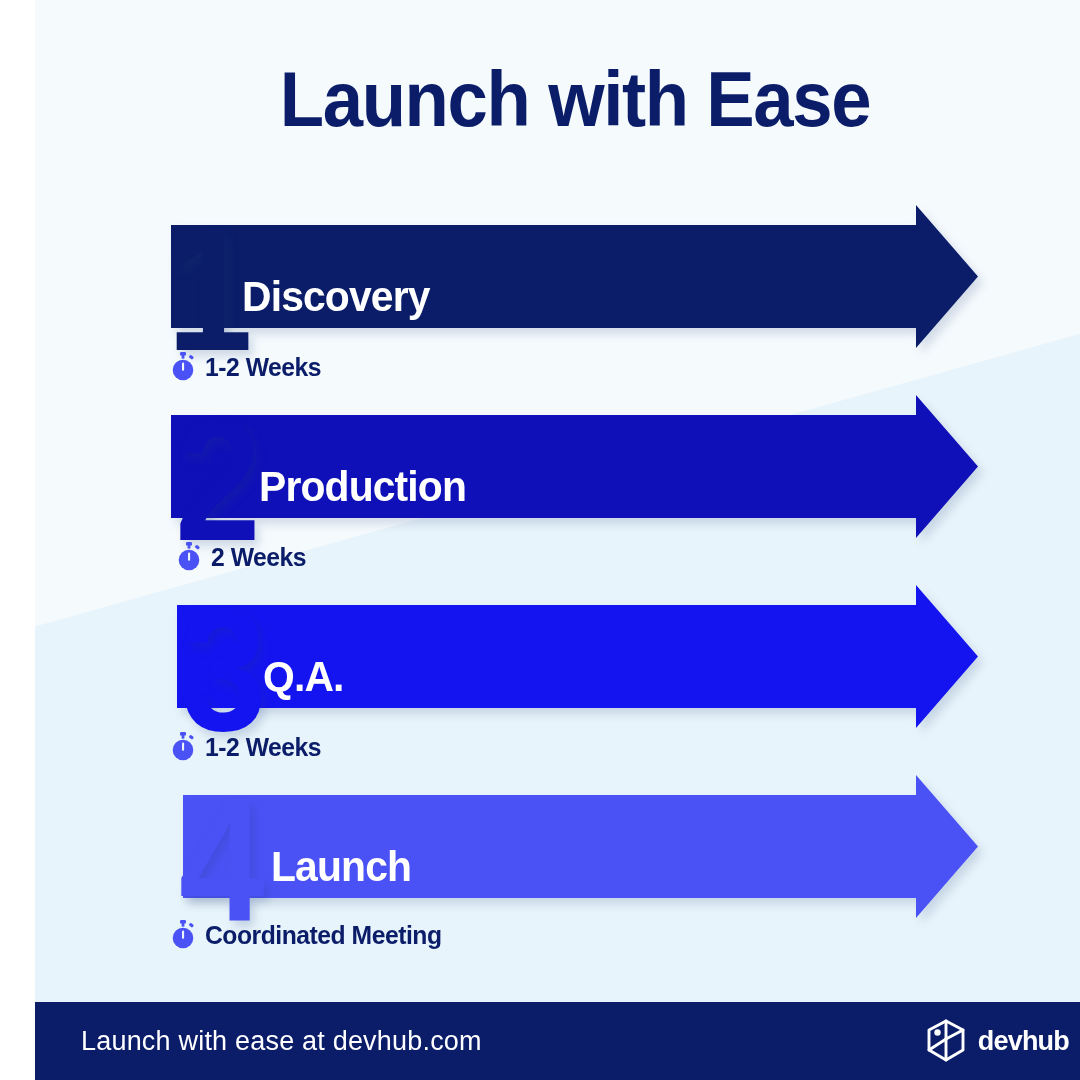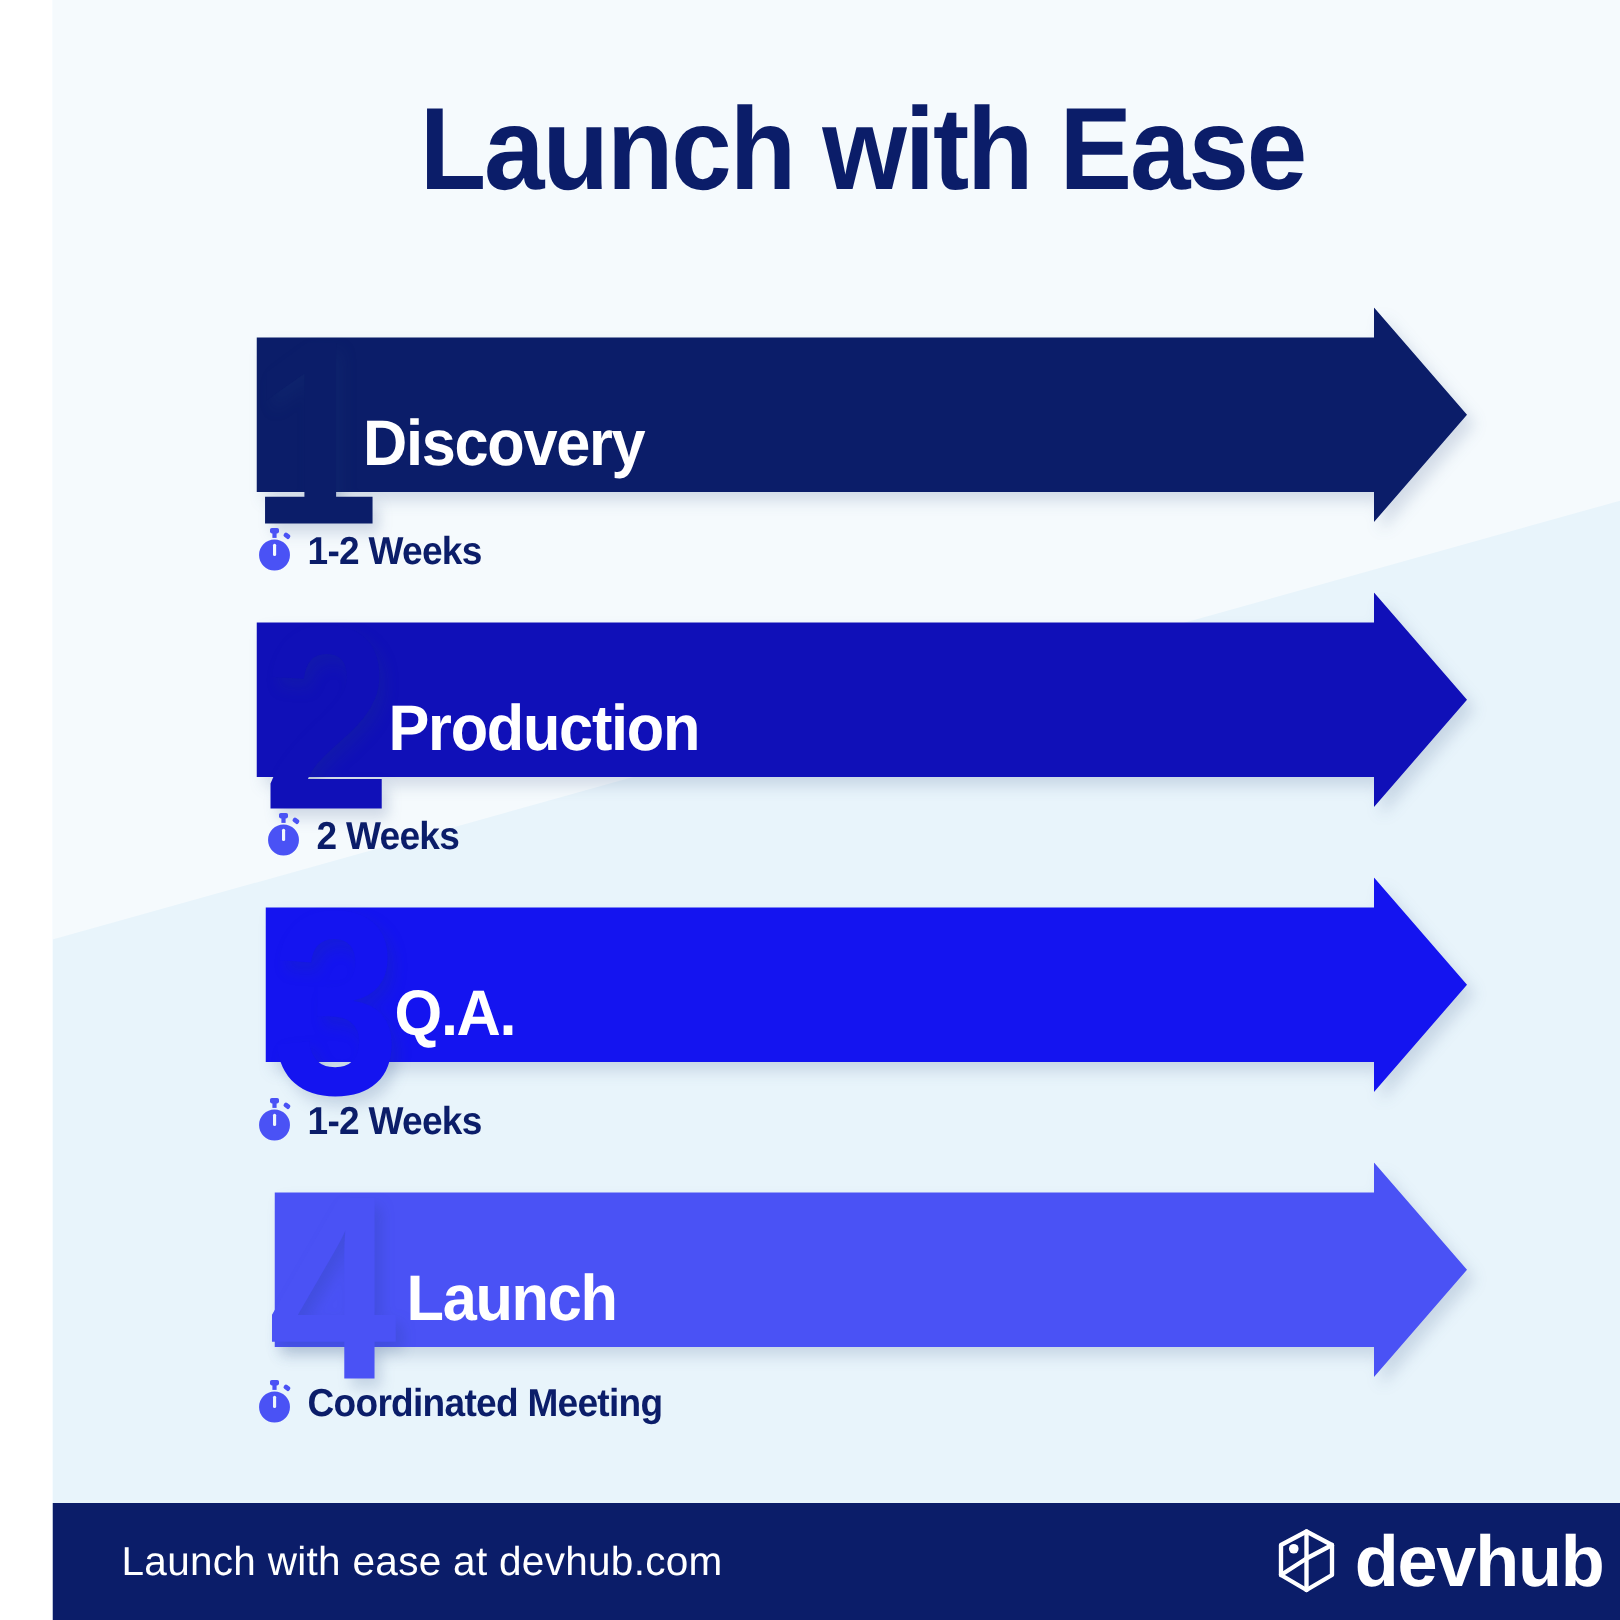--- a/index.html
+++ b/index.html
@@ -123,21 +123,21 @@
     letter-spacing:0.2px;
     font-family:"Liberation Sans", sans-serif;
   }
   .brand {
     display:flex;
     align-items:center;
     gap:10px;
   }
   .brand-name {
     color:#ffffff;
-    font-size:48px;
+    font-size:27px;
     font-weight:700;
     letter-spacing:-0.8px;
     font-family:"Liberation Sans", sans-serif;
   }
 </style>
 </head>
 <body>
 
 <div id="canvas" style="background: rgb(244, 250, 255);">
 

